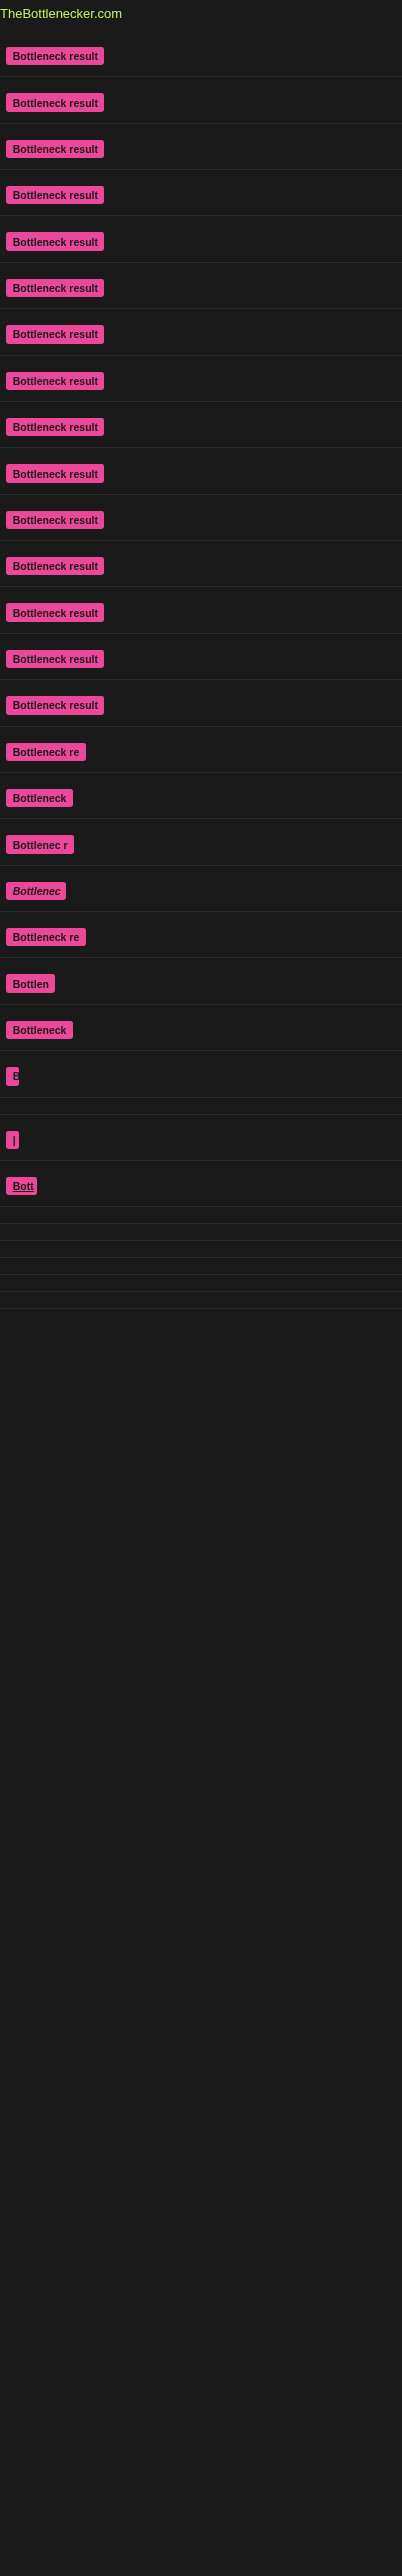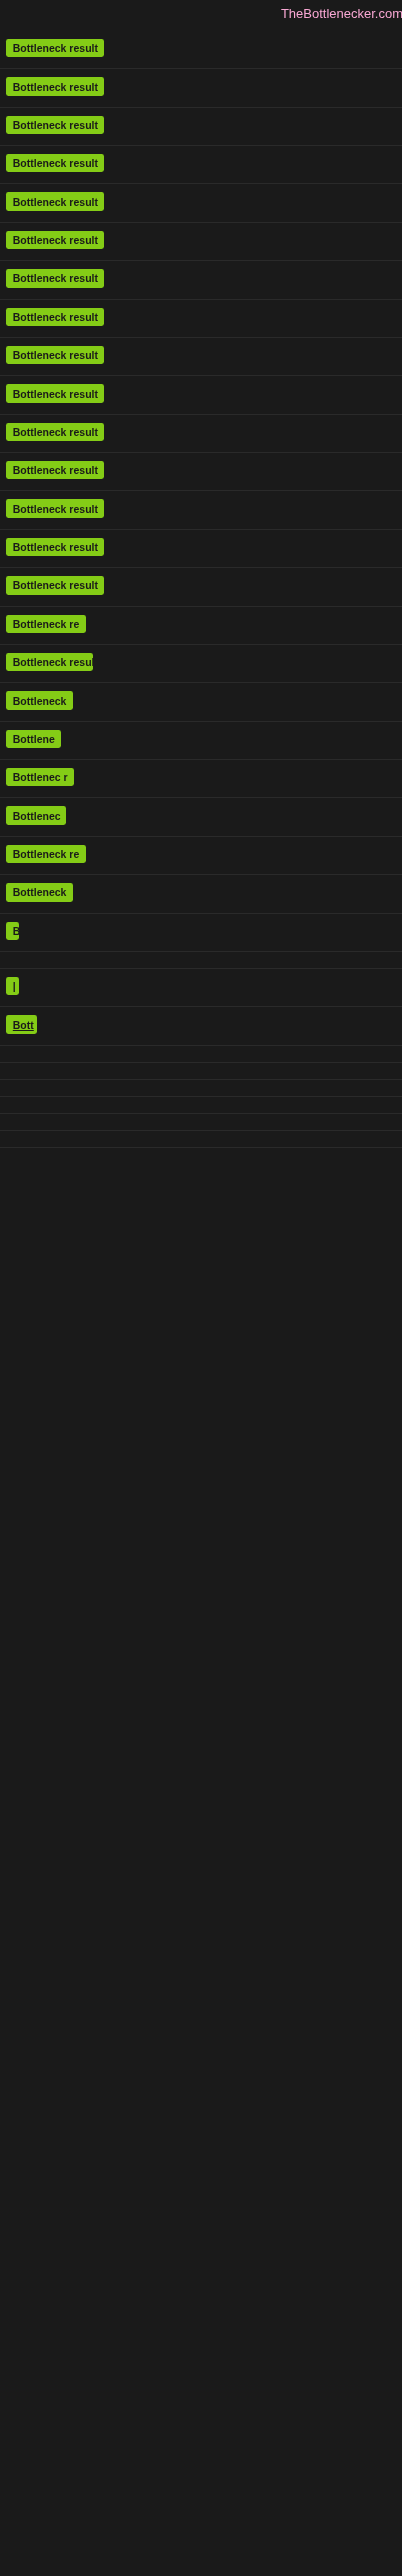--- a/index.html
+++ b/index.html
@@ -10,42 +10,43 @@
 
     body {
       width: 403px;
       min-height: 2576px;
       background-color: #1a1a1a;
       font-family: Arial, sans-serif;
       position: relative;
     }
 
     .site-title {
-      text-align: right;
-      color: #f9a8d4;
+      text-align: left;
+      color: #bef264;
       font-size: 13px;
       padding: 6.4px 0;
       background-color: #1a1a1a;
     }
 
     .bottleneck-container {
       padding: 3.2px 0;
     }
 
     .bottleneck-badge {
       display: inline-block;
-      background-color: #84cc16;
+      background-color: #ec4899;
       color: #1a1a1a;
       font-size: 10.5px;
       font-weight: bold;
       padding: 3.2px 6.4px;
       border-radius: 2.4px;
       margin-left: 3.2px;
       white-space: nowrap;
       overflow: hidden;
+      margin-top: 8px;
     }
 
     .row {
       padding: 8px 3.2px;
       border-bottom: 0.8px solid #2a2a2a;
     }
   </style>
 </head>
 <body>
 
@@ -63,26 +64,25 @@
     <div class="row"><span class="bottleneck-badge" style="max-width: 105px;">Bottleneck result</span></div>
     <div class="row"><span class="bottleneck-badge" style="max-width: 105px;">Bottleneck result</span></div>
     <div class="row"><span class="bottleneck-badge" style="max-width: 105px;">Bottleneck result</span></div>
     <div class="row"><span class="bottleneck-badge" style="max-width: 105px;">Bottleneck result</span></div>
     <div class="row"><span class="bottleneck-badge" style="max-width: 105px;">Bottleneck result</span></div>
     <div class="row"><span class="bottleneck-badge" style="max-width: 105px;">Bottleneck result</span></div>
     <div class="row"><span class="bottleneck-badge" style="max-width: 105px;">Bottleneck result</span></div>
     <div class="row"><span class="bottleneck-badge" style="max-width: 105px;">Bottleneck result</span></div>
     <div class="row"><span class="bottleneck-badge" style="max-width: 105px;">Bottleneck result</span></div>
     <div class="row"><span class="bottleneck-badge" style="max-width: 85px;">Bottleneck re</span></div>
-    <div class="row"><span class="bottleneck-badge" style="max-width: 87px;">Bottleneck resul</span></div>
     <div class="row"><span class="bottleneck-badge" style="max-width: 68px;">Bottleneck</span></div>
-    <div class="row"><span class="bottleneck-badge" style="max-width: 56px;">Bottlene</span></div>
     <div class="row"><span class="bottleneck-badge" style="max-width: 74px;">Bottlenec r</span></div>
-    <div class="row"><span class="bottleneck-badge" style="max-width: 60px;">Bottlenec</span></div>
+    <div class="row"><span class="bottleneck-badge" style="max-width: 60px; font-style: italic;">Bottlenec</span></div>
     <div class="row"><span class="bottleneck-badge" style="max-width: 81px;">Bottleneck re</span></div>
+    <div class="row"><span class="bottleneck-badge" style="max-width: 52px;">Bottlen</span></div>
     <div class="row"><span class="bottleneck-badge" style="max-width: 68px;">Bottleneck</span></div>
     <div class="row"><span class="bottleneck-badge" style="max-width: 11.3px;">B</span></div>
     <div class="row"></div>
     <div class="row"><span class="bottleneck-badge" style="max-width: 6.4px;">|</span></div>
     <div class="row"><span class="bottleneck-badge" style="max-width: 31px; text-decoration: underline;">Bott</span></div>
     <div class="row"></div>
     <div class="row"></div>
     <div class="row"></div>
     <div class="row"></div>
     <div class="row"></div>

